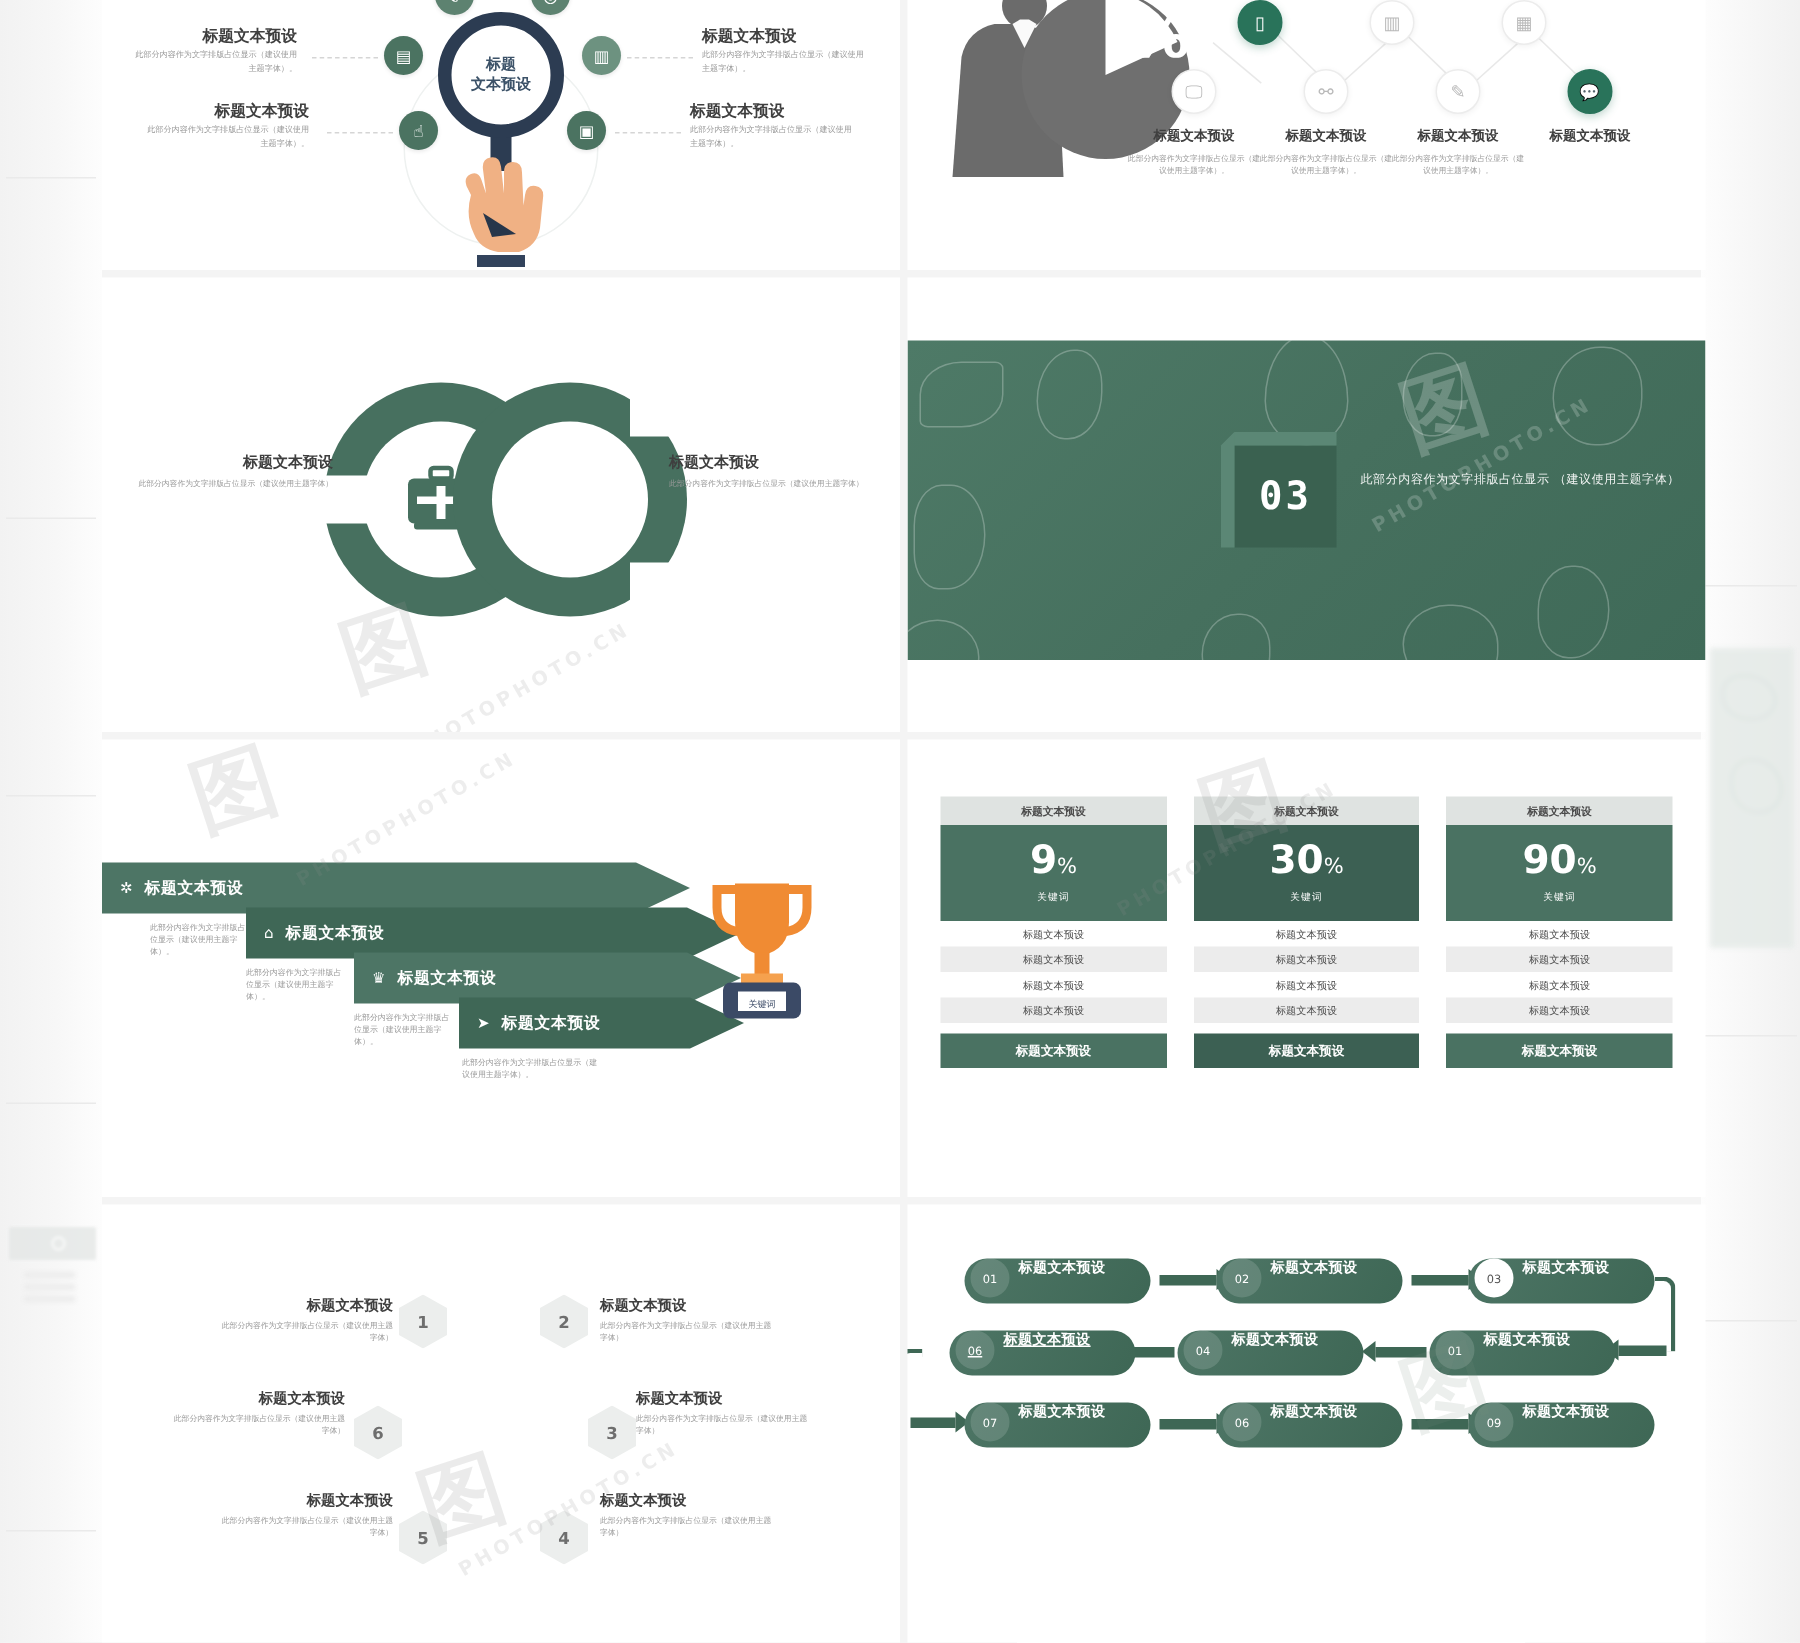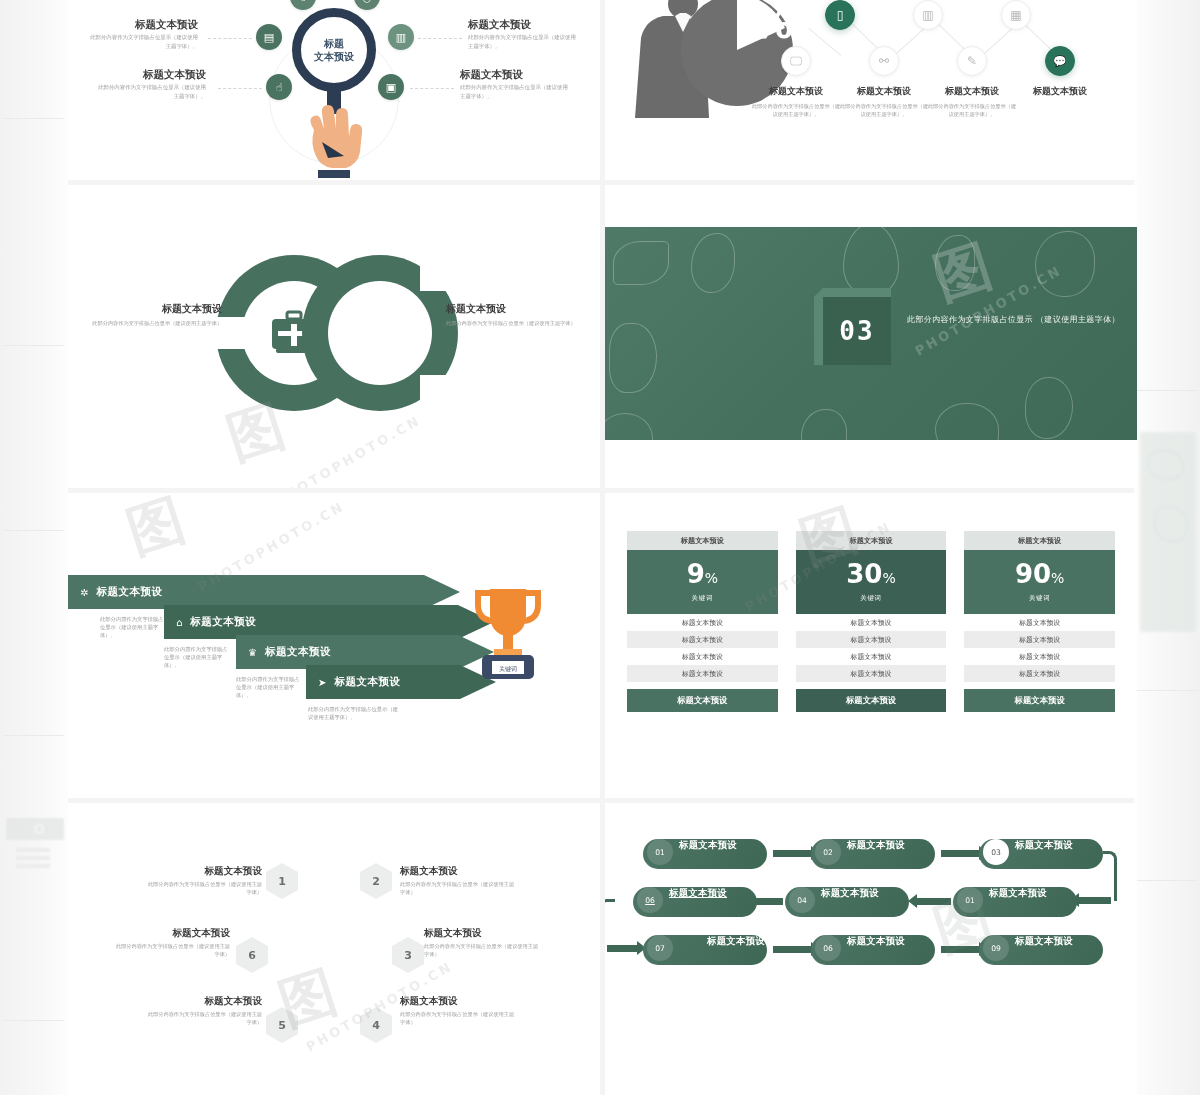--- a/index.html
+++ b/index.html
@@ -656,21 +656,21 @@
         </div>
         <div class="fl-arrow rev" style="left:144px; top:95px; width:34px;"></div>
         <div class="pill" style="left:28px;  top:84px;text-decoration:underline;">
           <div class="bub">06</div>
           <div class="lb">标题文本预设</div>
         </div>
 
         <div class="fl-elbow" style="left:-6px; top:96px; width:16px; height:50px; border-right:none; border-bottom:none; border-top-left-radius:8px;"></div>
         <div class="fl-arrow" style="left:2px; top:142px; width:30px;"></div>
 
-        <div class="pill" style="left:38px;  top:132px;gap:28px;">
+        <div class="pill" style="left:38px;  top:132px;">
           <div class="bub">07</div>
           <div class="lb">标题文本预设</div>
         </div>
         <div class="fl-arrow" style="left:168px; top:143px; width:38px;"></div>
         <div class="pill" style="left:206px; top:132px;">
           <div class="bub">06</div>
           <div class="lb">标题文本预设</div>
         </div>
         <div class="fl-arrow" style="left:336px; top:143px; width:38px;"></div>
         <div class="pill" style="left:374px; top:132px;">

